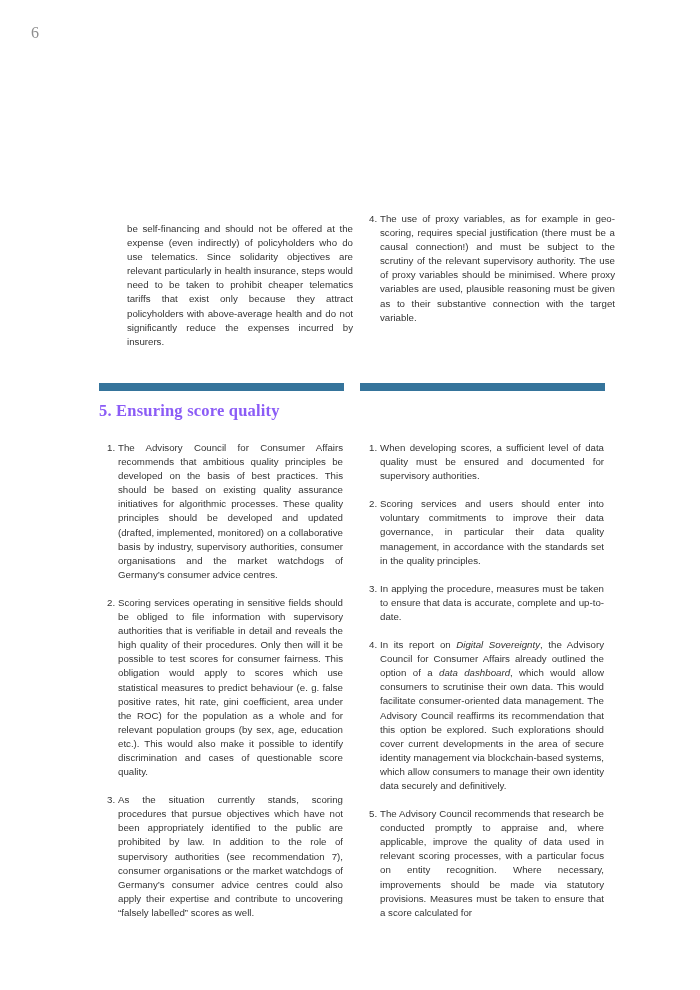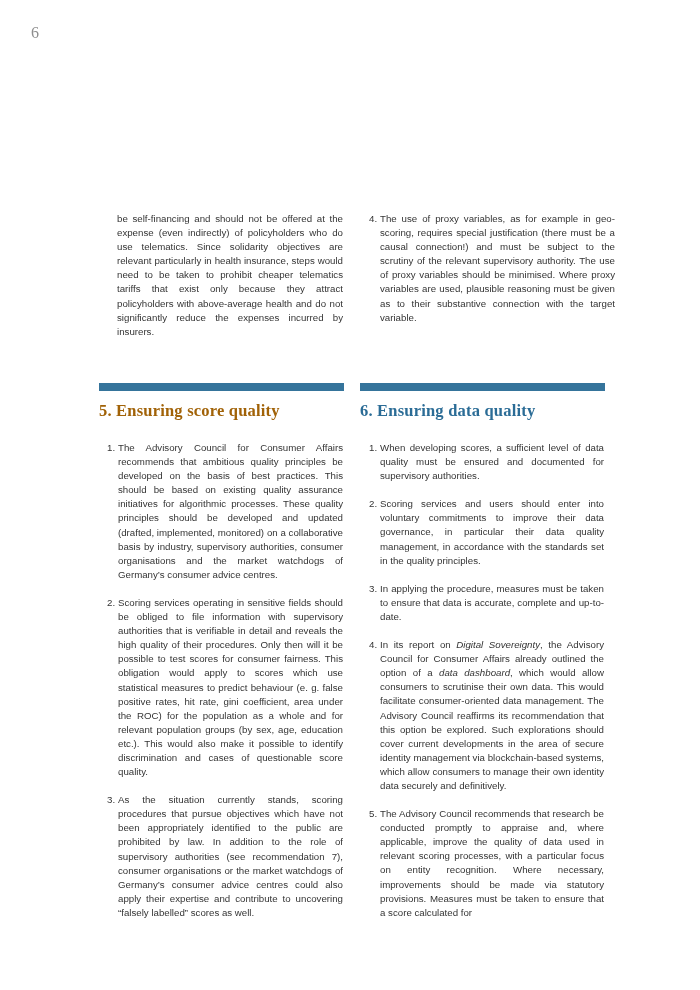--- a/index.html
+++ b/index.html
@@ -27,21 +27,21 @@
   .bodytext {
     font-size: 9.7px;
     line-height: 14.1px;
     text-align: justify;
   }
   .top-left-para {
     position: absolute;
     left: 117px;
     top: 212px;
     width: 226px;
-    margin: 0;
+    margin: 10px;
   }
   .top-right-item {
     position: absolute;
     left: 369px;
     top: 212px;
     width: 235px;
   }
   .accent-bar {
     position: absolute;
     top: 383px;
@@ -91,22 +91,21 @@
   <p class="bodytext top-left-para">be self-financing and should not be offered at the expense (even indirectly) of policyholders who do use telematics. Since solidarity objectives are relevant particularly in health insurance, steps would need to be taken to prohibit cheaper telematics tariffs that exist only because they attract policyholders with above-average health and do not significantly reduce the expenses incurred by insurers.</p>
 
   <div class="bodytext item top-right-item">
     <span class="num">4.</span>
     <span>The use of proxy variables, as for example in geo-scoring, requires special justification (there must be a causal connection!) and must be subject to the scrutiny of the relevant supervisory authority. The use of proxy variables should be minimised. Where proxy variables are used, plausible reasoning must be given as to their substantive connection with the target variable.</span>
   </div>
 
   <div class="accent-bar bar-left" style="background: rgb(53, 116, 155);"></div>
   <div class="accent-bar bar-right" style="background: rgb(53, 116, 155);"></div>
 
-  <h2 class="heading h-left" style="color: #a16207;">5. Ensuring score quality</h2>
-  <h2 class="heading h-right" style="color: rgb(43, 108, 150);">6. Ensuring data quality</h2>
+  <h2 class="heading h-left" style="color: #8b5cf6;">5. Ensuring score quality</h2>
 
   <div class="bodytext list list-left">
     <div class="item">
       <span class="num">1.</span>
       <span>The Advisory Council for Consumer Affairs recommends that ambitious quality principles be developed on the basis of best practices. This should be based on existing quality assurance initiatives for algorithmic processes. These quality principles should be developed and updated (drafted, implemented, monitored) on a collaborative basis by industry, supervisory authorities, consumer organisations and the market watchdogs of Germany’s consumer advice centres.</span>
     </div>
     <div class="item">
       <span class="num">2.</span>
       <span>Scoring services operating in sensitive fields should be obliged to file information with supervisory authorities that is verifiable in detail and reveals the high quality of their procedures. Only then will it be possible to test scores for consumer fairness. This obligation would apply to scores which use statistical measures to predict behaviour (e. g. false positive rates, hit rate, gini coefficient, area under the ROC) for the population as a whole and for relevant population groups (by sex, age, education etc.). This would also make it possible to identify discrimination and cases of questionable score quality.</span>
     </div>

